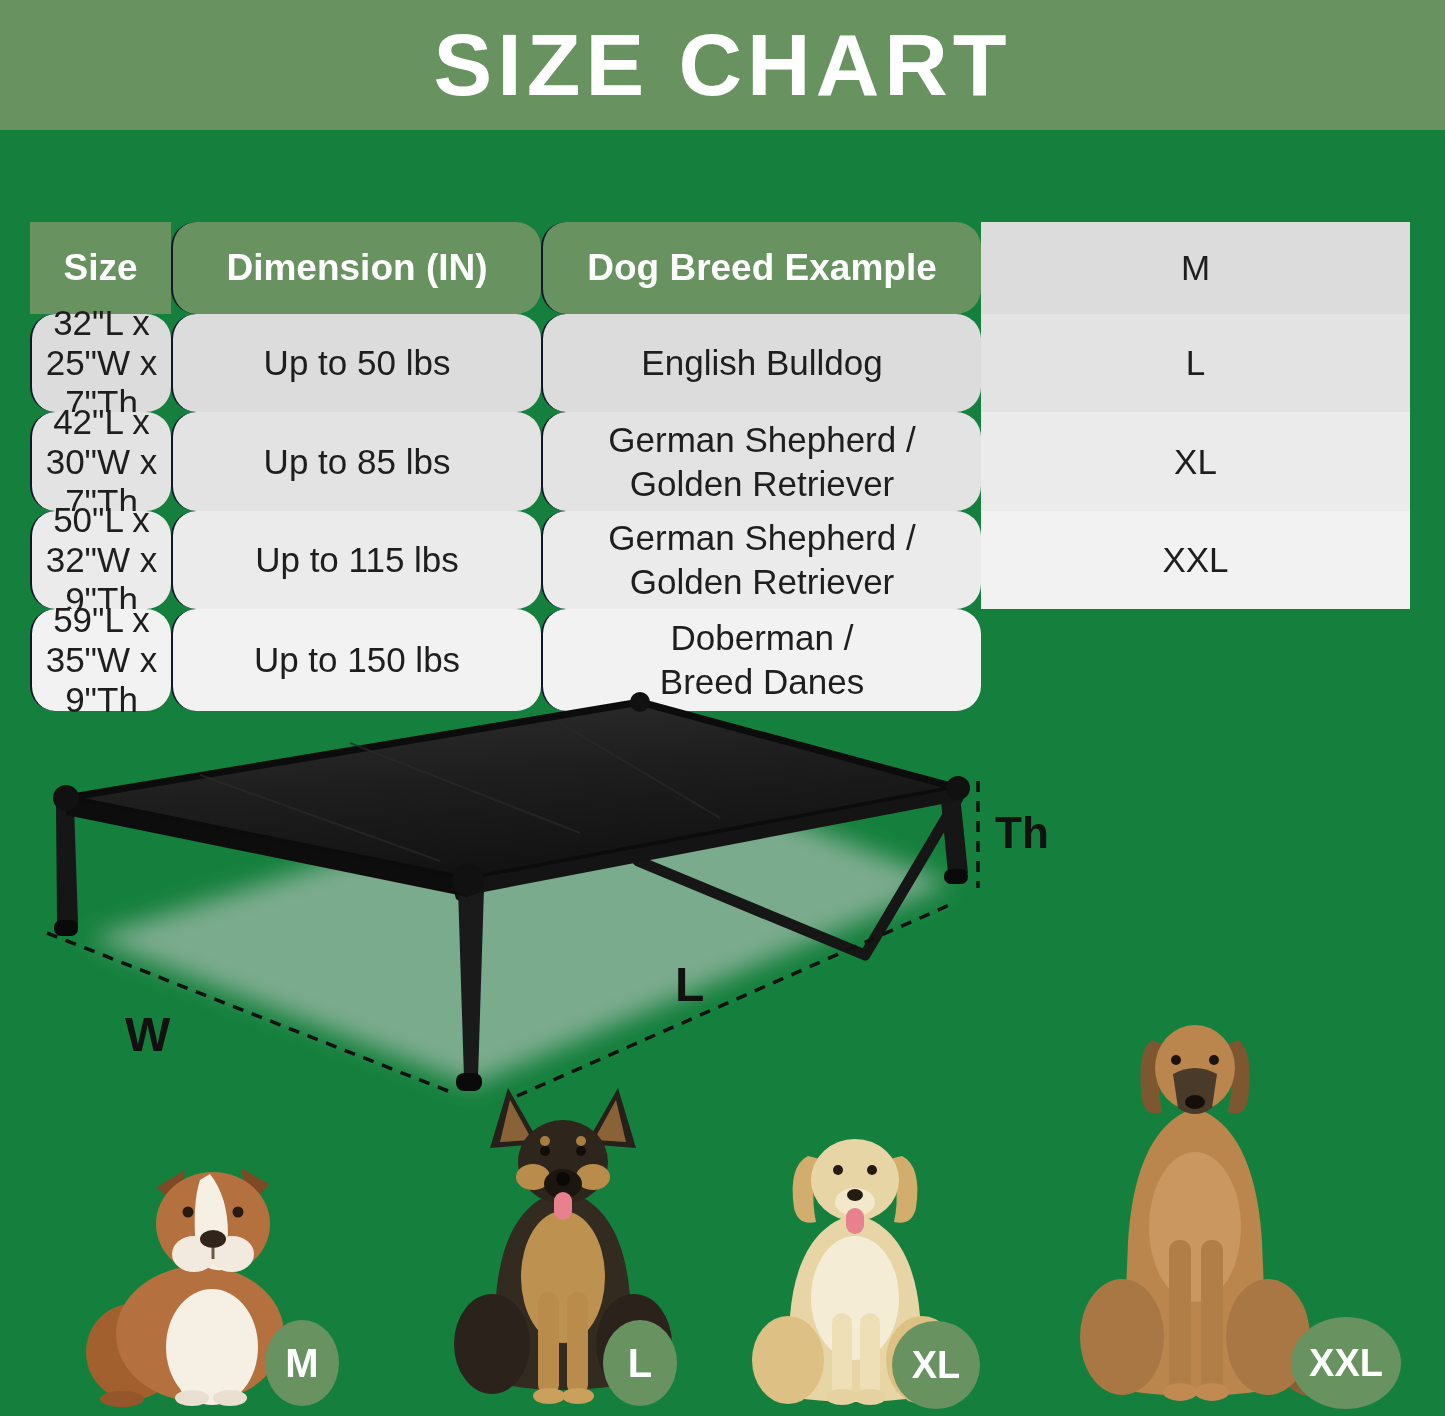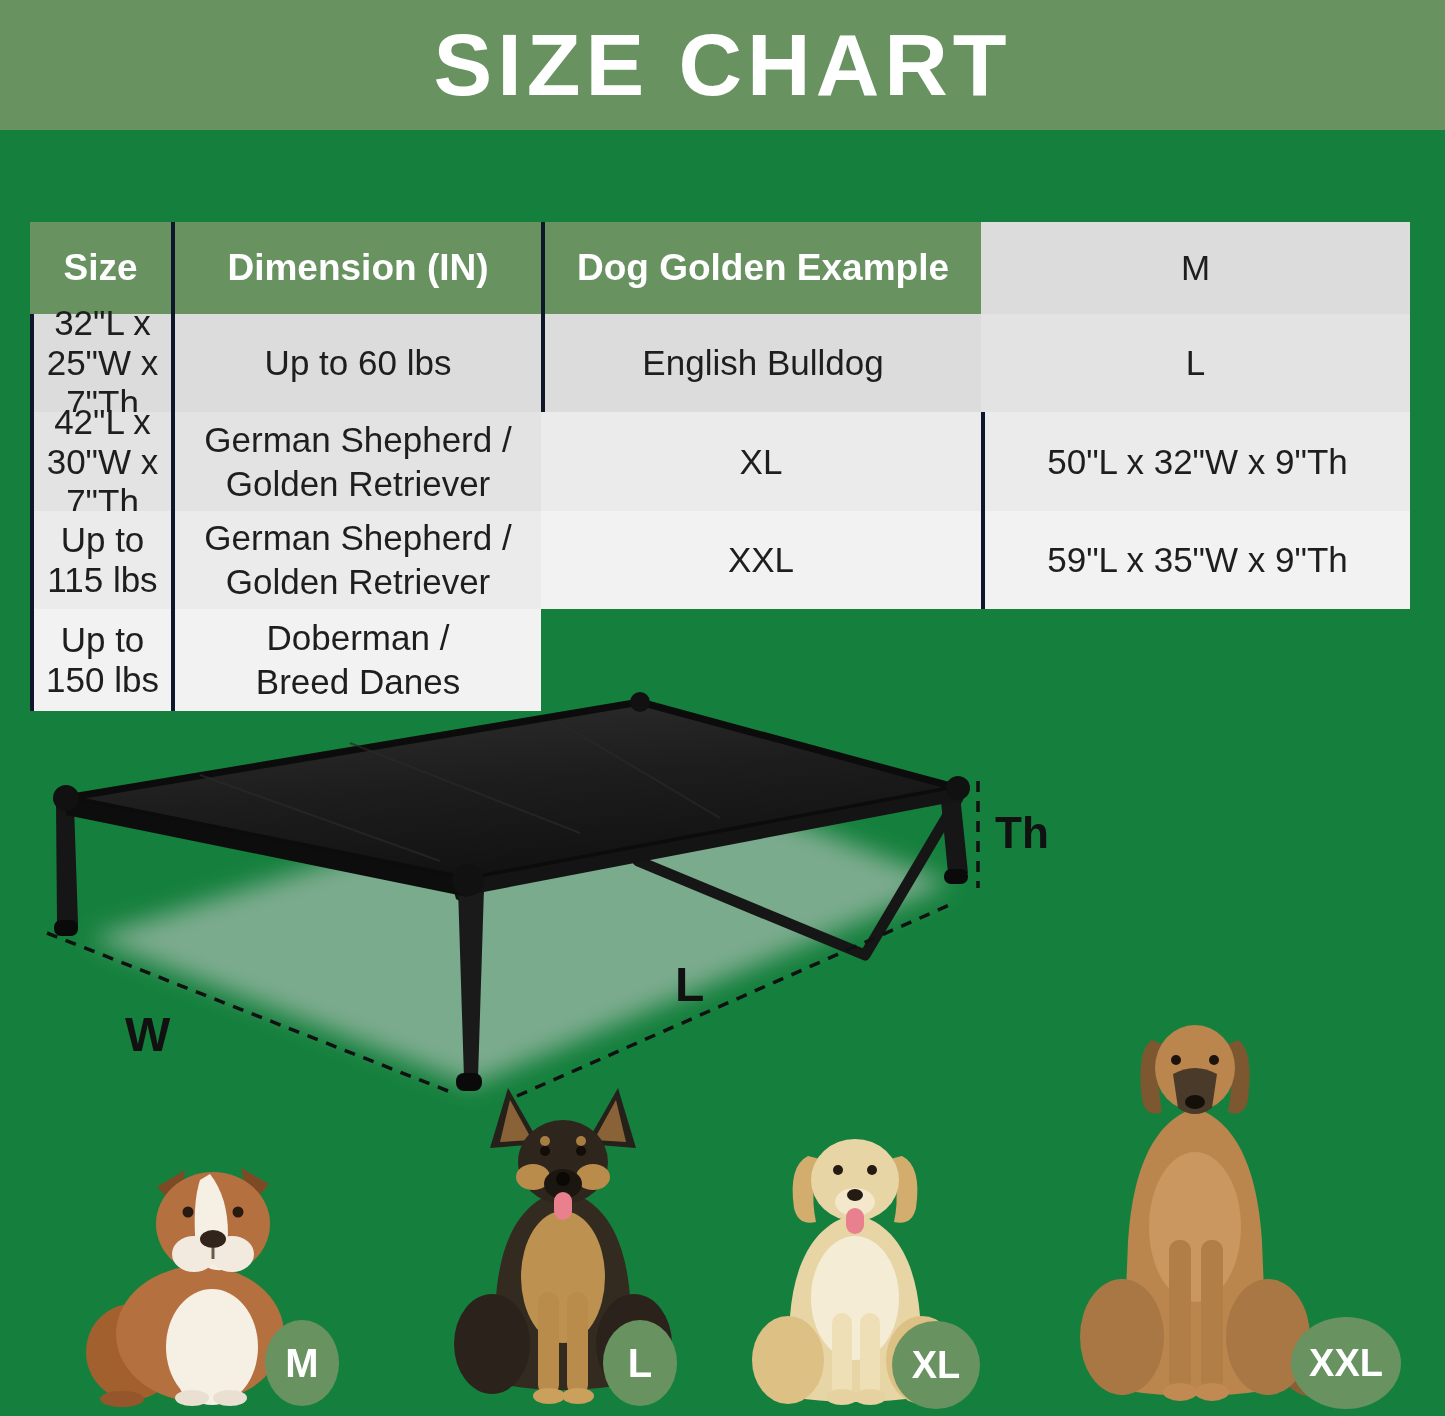--- a/index.html
+++ b/index.html
@@ -24,21 +24,21 @@
     grid-template-rows:92px 98px 99px 98px 102px;
   }
   .cell{
     display:flex;align-items:center;justify-content:center;
     text-align:center;
   }
   .th{
     background:#689361;color:#ffffff;font-weight:bold;font-size:37px;
   }
   .td{color:#1e1e1e;font-size:35px;}
-  .sep{border-left:4px solid #0f172a;}
+  .sep{border-left:2px solid #0f172a;border-radius:25px;}
   .r0{background:#dcdcdc;}
   .r1{background:#e3e3e3;}
   .r2{background:#ebebeb;}
   .r3{background:#f2f2f2;}
   .col-breed{white-space:pre-line;line-height:1.25;font-size:35px;padding:0 20px;}
   
   .abs{position:absolute;}
   .badge{
     position:absolute;background:#689361;color:#ffffff;font-weight:bold;
     border-radius:50%;display:flex;align-items:center;justify-content:center;
@@ -50,29 +50,30 @@
 
 <div class="page">
 
   <div class="banner">
     <div class="banner-title">SIZE CHART</div>
   </div>
 
   <div class="size-table">
     <div class="cell th">Size</div>
     <div class="cell th sep">Dimension (IN)</div>
-    <div class="cell th sep">Dog Golden Example</div>
+    <div class="cell th sep">Dog Breed Example</div>
 
     <div class="cell td r0">M</div>
     <div class="cell td r0 sep">32"L x 25"W x 7"Th</div>
-    <div class="cell td r0 sep">Up to 60 lbs</div>
+    <div class="cell td r0 sep">Up to 50 lbs</div>
     <div class="cell td r0 sep col-breed">English Bulldog</div>
 
     <div class="cell td r1">L</div>
     <div class="cell td r1 sep">42"L x 30"W x 7"Th</div>
+    <div class="cell td r1 sep">Up to 85 lbs</div>
     <div class="cell td r1 sep col-breed">German Shepherd /
 Golden Retriever</div>
 
     <div class="cell td r2">XL</div>
     <div class="cell td r2 sep">50"L x 32"W x 9"Th</div>
     <div class="cell td r2 sep">Up to 115 lbs</div>
     <div class="cell td r2 sep col-breed">German Shepherd /
 Golden Retriever</div>
 
     <div class="cell td r3">XXL</div>

